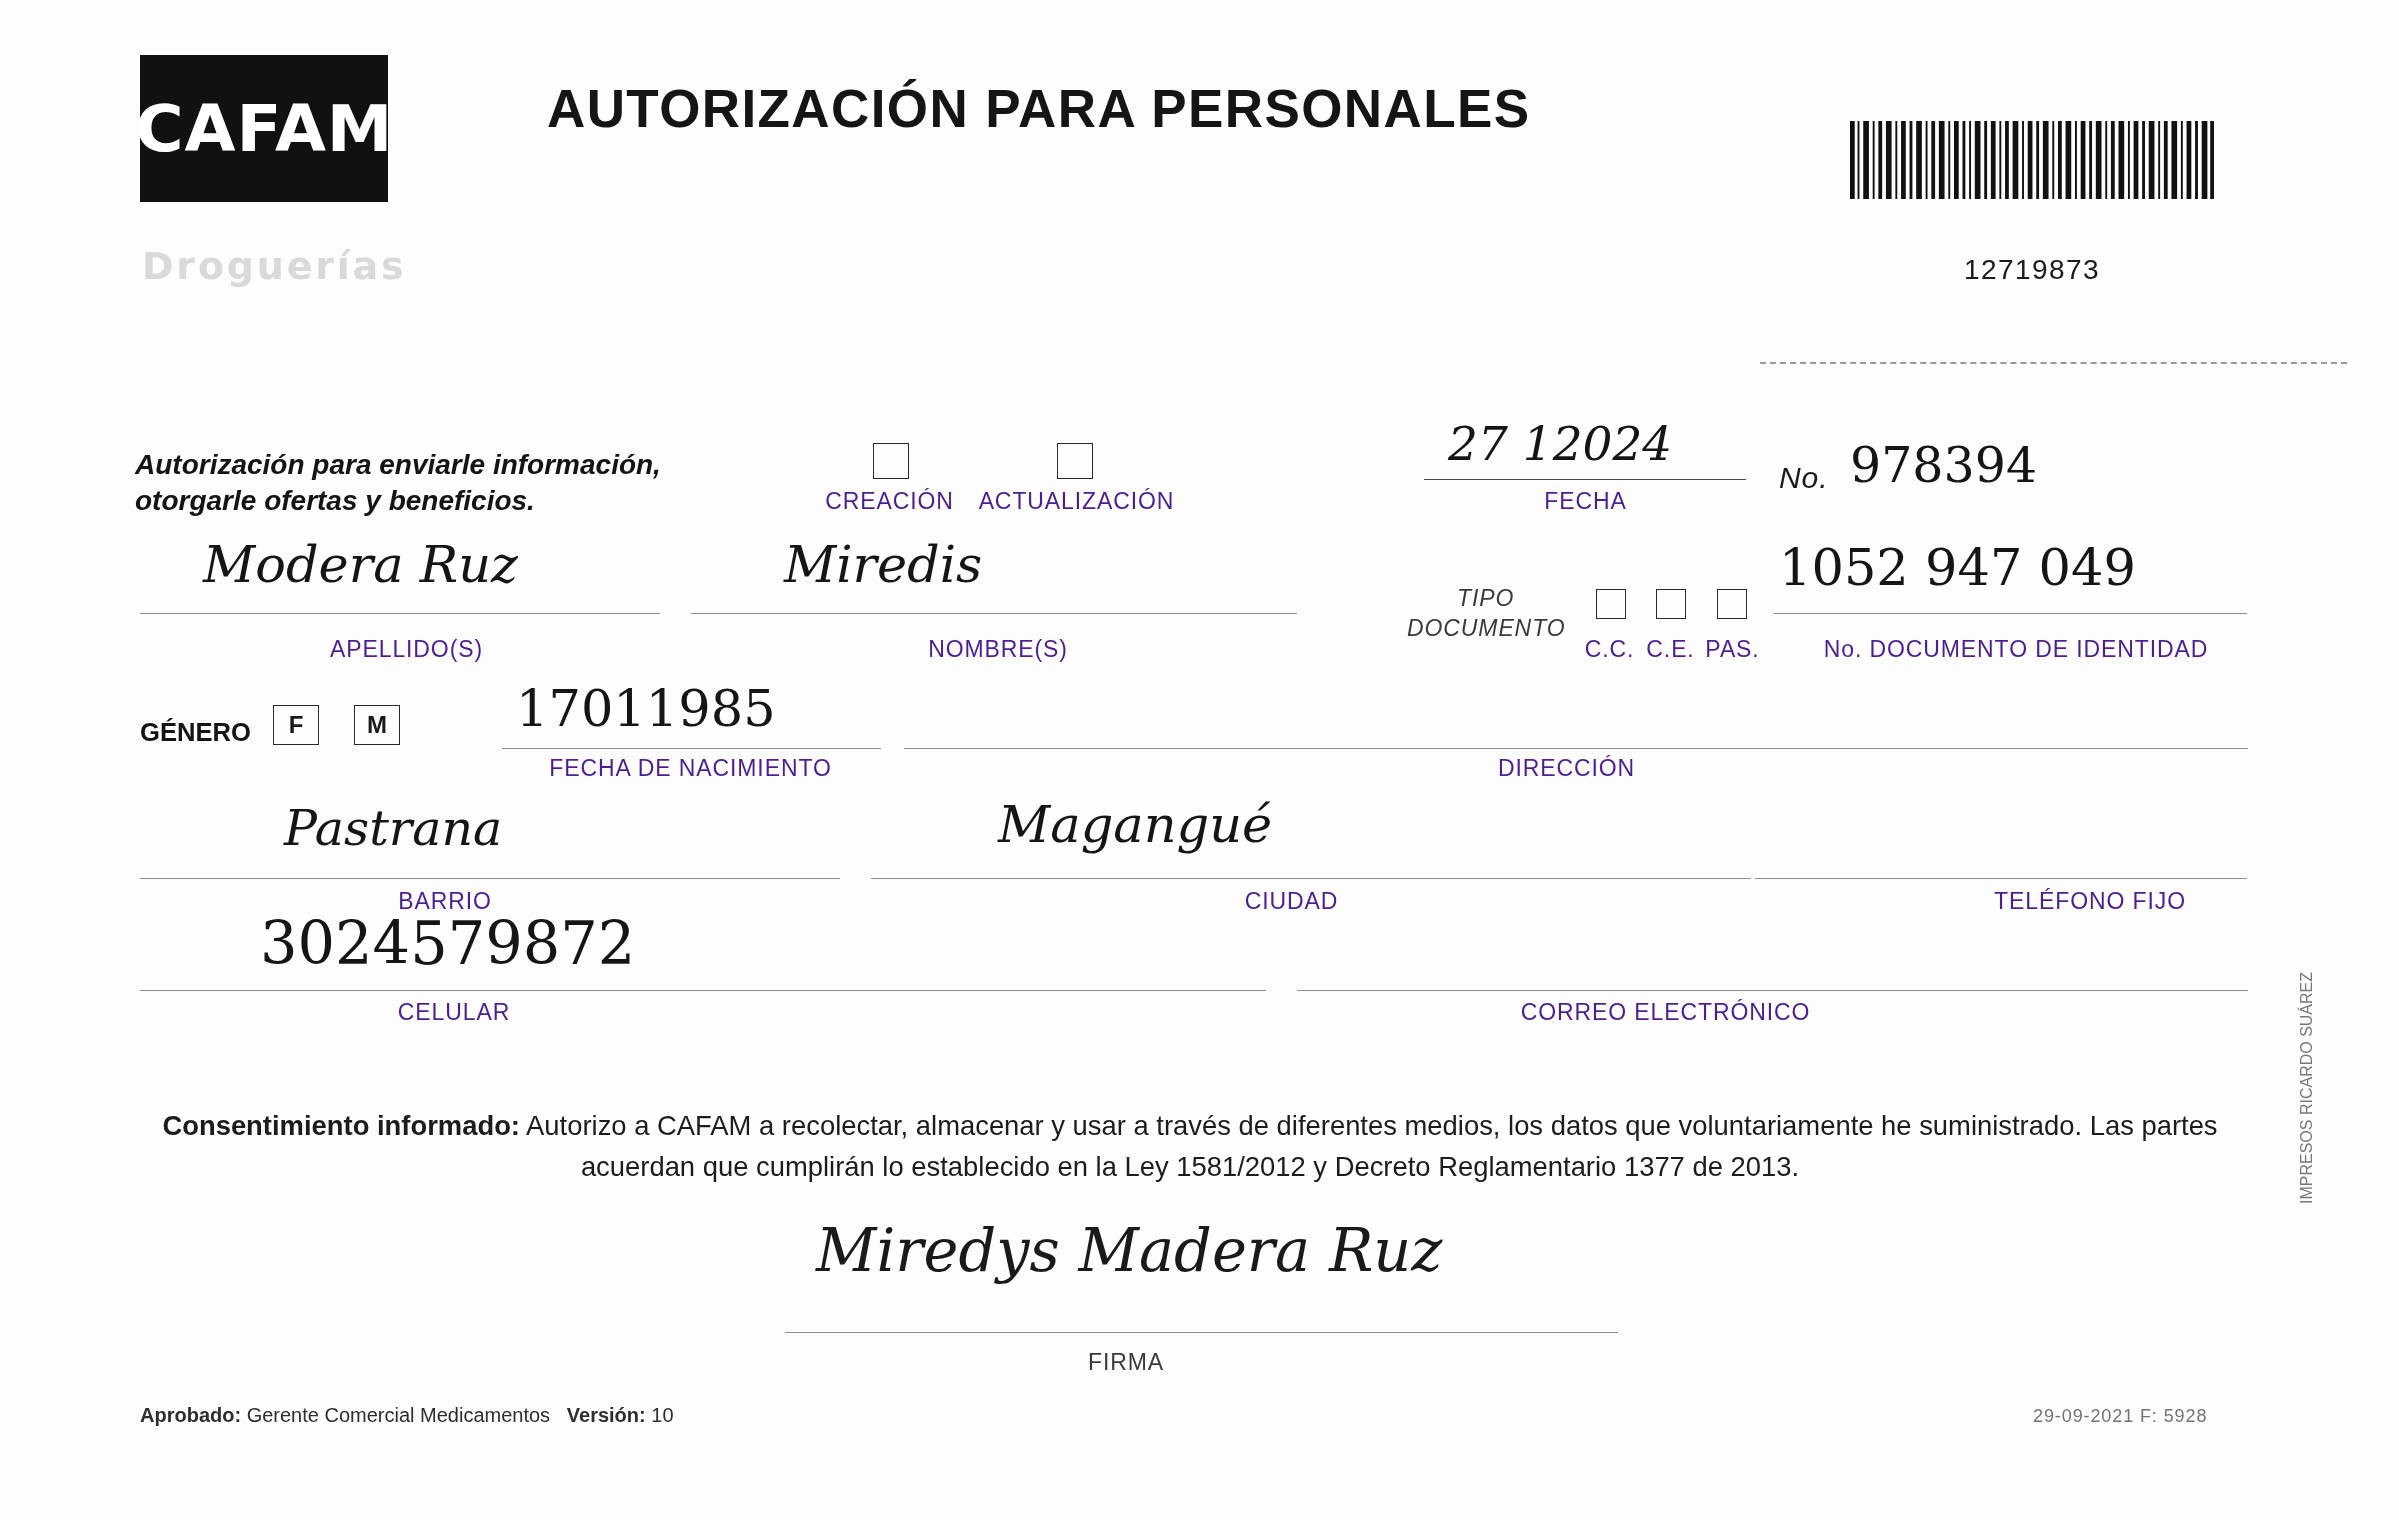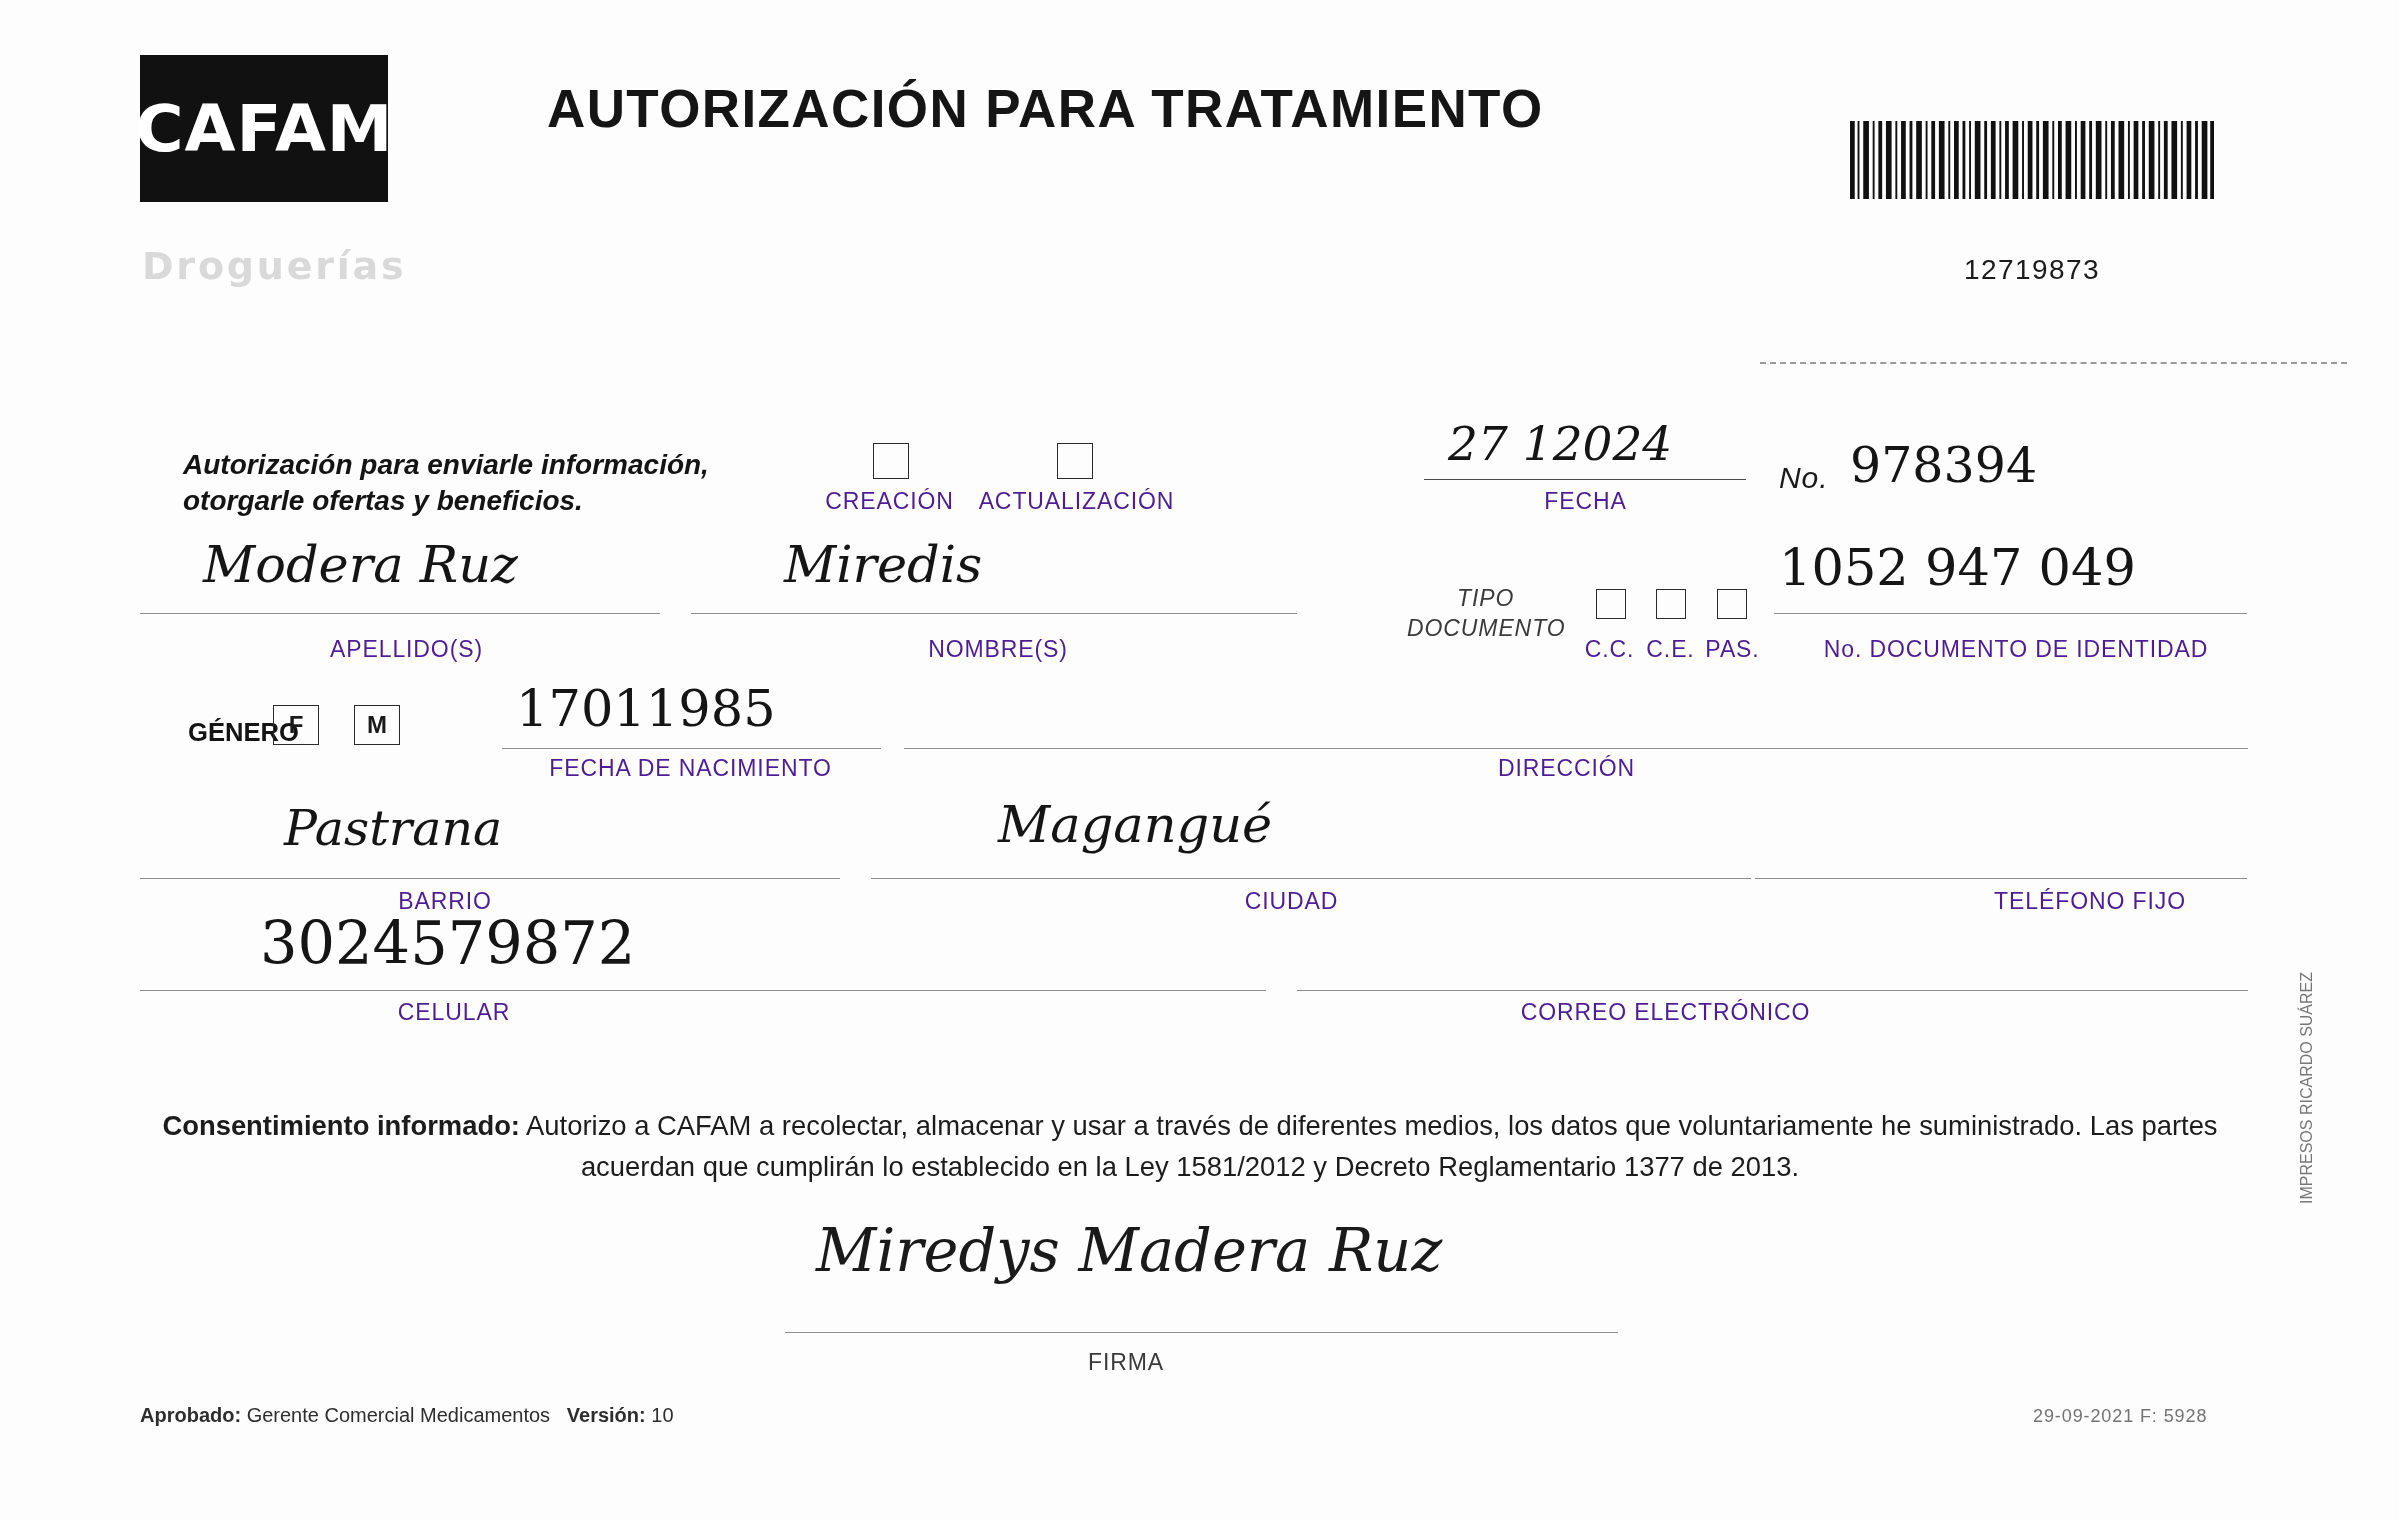--- a/index.html
+++ b/index.html
@@ -95,21 +95,20 @@
   }
 
   
   .lbl-bold {
     position: absolute;
     font-weight: bold;
     font-style: italic;
     font-size: 28px;
     color: #141414;
     line-height: 1.3;
-    margin-left: 48px;
   }
   .caption {
     position: absolute;
     font-size: 23px;
     letter-spacing: 0.9px;
     color: #4c1d95;
     text-align: center;
   }
   .caption-left {
     position: absolute;
@@ -214,21 +213,21 @@
 </head>
 <body>
 
 <div class="page">
 
   <div class="logo-block">
     <span class="logo-text">CAFAM</span>
   </div>
   <div class="logo-sub">Droguerías</div>
 
-  <div class="title-main">AUTORIZACIÓN PARA TRATAMIENTO</div>
+  <div class="title-main">AUTORIZACIÓN PARA PERSONALES</div>
 
   <svg class="barcode" viewBox="0 0 385 82" preserveAspectRatio="none">
     <rect x="0" y="0" width="5" height="82" fill="#111"></rect>
     <rect x="8" y="0" width="2" height="82" fill="#111"></rect>
     <rect x="14" y="0" width="6" height="82" fill="#111"></rect>
     <rect x="24" y="0" width="2" height="82" fill="#111"></rect>
     <rect x="30" y="0" width="4" height="82" fill="#111"></rect>
     <rect x="38" y="0" width="6" height="82" fill="#111"></rect>
     <rect x="48" y="0" width="2" height="82" fill="#111"></rect>
     <rect x="54" y="0" width="5" height="82" fill="#111"></rect>

